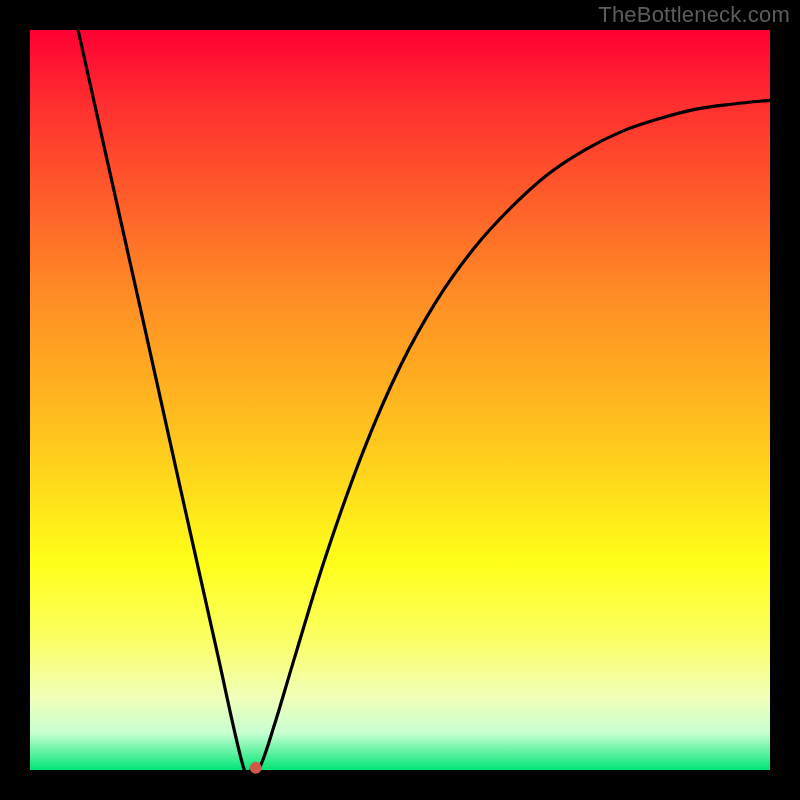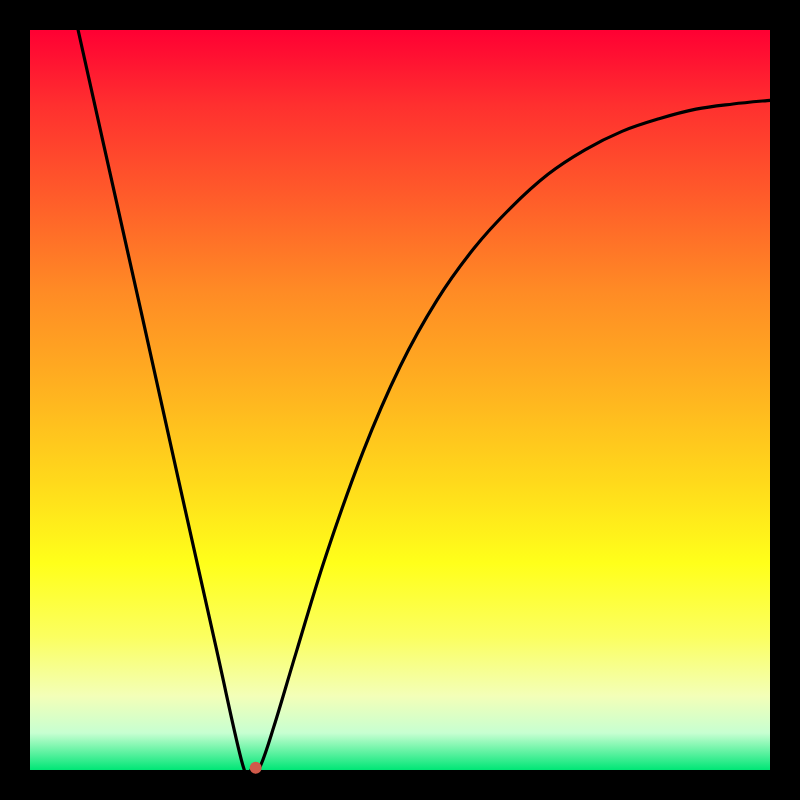--- a/index.html
+++ b/index.html
@@ -56,19 +56,20 @@
     overflow: visible;
   }
   .dot {
     fill: #d05a4a;
   }
 </style>
 </head>
 <body>
 
 <div class="frame">
+  <div class="watermark">TheBottleneck.com</div>
   <div class="plot-area">
     <svg class="curve" viewBox="0 0 740 740" preserveAspectRatio="none">
       <path id="curve-path" fill="none" stroke="#000" stroke-width="3.2" stroke-linejoin="round" stroke-linecap="round" d="M 48.10 0.00 C 52.76 20.91, 62.68 65.56, 74.00 116.18 C 85.32 166.80, 97.68 221.53, 111.00 281.20 C 124.32 340.87, 134.68 388.03, 148.00 447.70 C 161.32 507.37, 173.28 560.77, 185.00 612.72 C 196.72 664.67, 206.46 713.66, 213.12 736.30 C 219.78 758.94, 218.94 738.52, 222.00 738.52 C 225.06 738.52, 226.14 744.03, 230.14 736.30 C 234.14 728.57, 237.67 716.25, 244.20 695.60 C 250.73 674.95, 257.08 652.24, 266.40 621.60 C 275.72 590.96, 284.01 561.36, 296.00 525.40 C 307.99 489.44, 319.68 455.77, 333.00 421.80 C 346.32 387.83, 356.68 364.01, 370.00 336.70 C 383.32 309.39, 393.68 291.41, 407.00 270.10 C 420.32 248.79, 430.68 234.95, 444.00 218.30 C 457.32 201.65, 467.68 190.92, 481.00 177.60 C 494.32 164.28, 504.68 154.69, 518.00 144.30 C 531.32 133.91, 541.68 127.61, 555.00 119.88 C 568.32 112.15, 578.68 106.97, 592.00 101.38 C 605.32 95.79, 615.68 92.80, 629.00 88.80 C 642.32 84.80, 652.68 81.84, 666.00 79.18 C 679.32 76.52, 689.68 75.60, 703.00 74.00 C 716.32 72.40, 733.34 70.97, 740.00 70.30"></path>
       <circle id="marker-dot" class="dot" r="6" cx="225.70" cy="737.78"></circle>
     </svg>
   </div>
 </div>
 
 </body></html>

